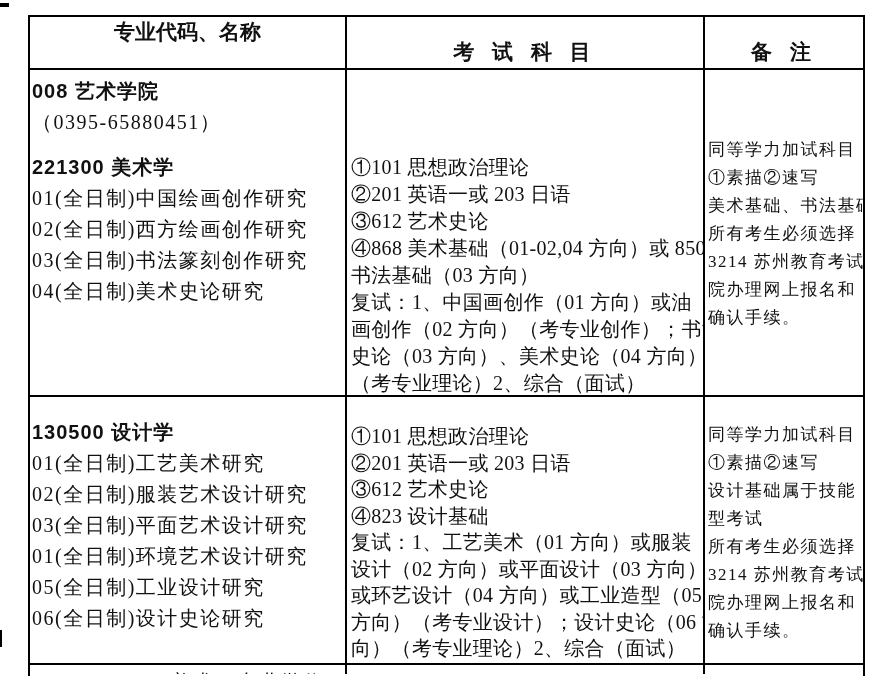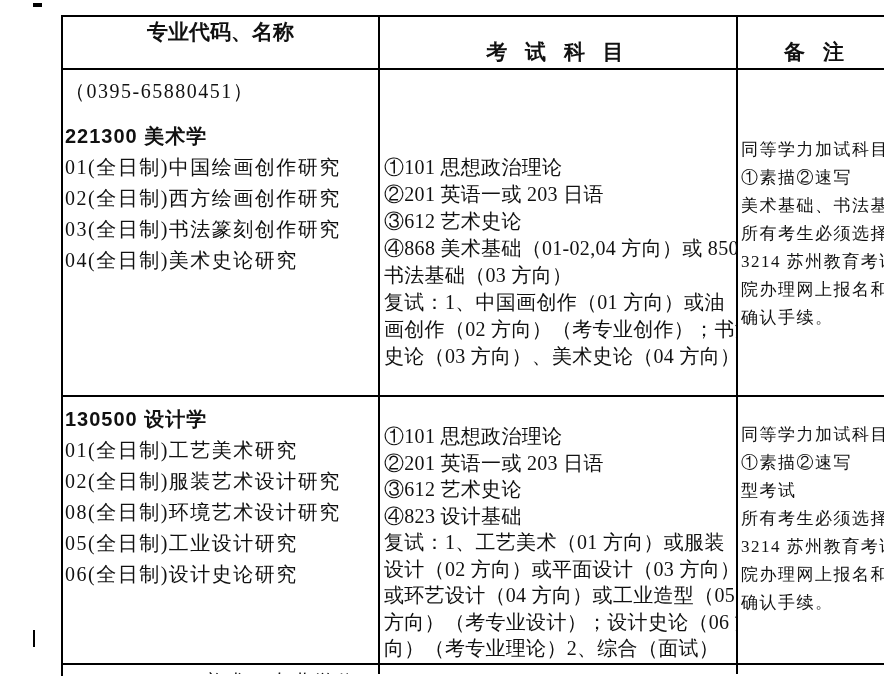--- a/index.html
+++ b/index.html
@@ -3,21 +3,21 @@
 <meta charset="utf-8">
 <style>
   html,body{
     margin:0;padding:0;
     width:884px;height:676px;
     background:#ffffff;
     overflow:hidden;
     font-family:"Liberation Serif","DejaVu Serif",serif;
     color:#111111;
   }
-  .page{position:relative;width:712px;height:676px;background:#ffffff;margin-left:33px;}
+  .page{position:relative;width:712px;height:676px;background:#ffffff;}
 
   
   .artifact-dash{position:absolute;left:0;top:3px;width:9px;height:4px;background:#000;}
   .artifact-edge{position:absolute;left:0;top:630px;width:2px;height:17px;background:#000;}
 
   
   .doc-table{
     position:absolute;left:28px;top:15px;
     width:837px;height:661px;
     box-sizing:border-box;
@@ -42,21 +42,21 @@
     font-family:"Liberation Sans","DejaVu Sans",sans-serif;
     font-weight:bold;font-size:21px;
     text-align:center;
   }
   .hcell .hline{line-height:24px;}
   .hcell.prog{padding-top:3px;}
   .hcell.subj,.hcell.note{padding-top:21px;letter-spacing:6px;}
 
   
   .prog-cell{padding:6px 0 0 2px;}
-  .prog-cell.r2{padding-top:7px;}
+  .prog-cell.r2{padding-top:20px;}
   .prog-line{
     font-size:20px;line-height:31px;white-space:nowrap;
     letter-spacing:1.5px;
   }
   .prog-line.sec{
     font-family:"Liberation Sans","DejaVu Sans",sans-serif;
     font-weight:bold;letter-spacing:1px;
   }
   .prog-spacer{height:14px;}
 
@@ -91,70 +91,74 @@
       <div class="hline">专业代码、名称</div>
     </div>
     <div class="cell hcell subj">
       <span>考 试 科 目</span>
     </div>
     <div class="cell hcell note last-col">
       <span>备 注</span>
     </div>
 
     <div class="cell prog-cell">
+      <div class="prog-line sec">008 艺术学院</div>
       <div class="prog-line">（0395-65880451）</div>
       <div class="prog-spacer"></div>
       <div class="prog-line sec">221300 美术学</div>
       <div class="prog-line">01(全日制)中国绘画创作研究</div>
       <div class="prog-line">02(全日制)西方绘画创作研究</div>
       <div class="prog-line">03(全日制)书法篆刻创作研究</div>
       <div class="prog-line">04(全日制)美术史论研究</div>
     </div>
     <div class="cell subj-cell">
       <div class="subj-line">①101 思想政治理论</div>
       <div class="subj-line">②201 英语一或 203 日语</div>
       <div class="subj-line">③612 艺术史论</div>
       <div class="subj-line">④868 美术基础（01-02,04 方向）或 850</div>
       <div class="subj-line">书法基础（03 方向）</div>
       <div class="subj-line">复试：1、中国画创作（01 方向）或油</div>
       <div class="subj-line">画创作（02 方向）（考专业创作）；书法</div>
       <div class="subj-line">史论（03 方向）、美术史论（04 方向）</div>
+      <div class="subj-line">（考专业理论）2、综合（面试）</div>
     </div>
     <div class="cell note-cell last-col">
       <div class="note-line">同等学力加试科目：</div>
       <div class="note-line">①素描②速写</div>
       <div class="note-line">美术基础、书法基础</div>
       <div class="note-line">所有考生必须选择</div>
       <div class="note-line">3214 苏州教育考试</div>
       <div class="note-line">院办理网上报名和</div>
       <div class="note-line">确认手续。</div>
     </div>
 
     <div class="cell prog-cell r2">
       <div class="prog-line sec">130500 设计学</div>
       <div class="prog-line">01(全日制)工艺美术研究</div>
       <div class="prog-line">02(全日制)服装艺术设计研究</div>
-      <div class="prog-line">08(全日制)环境艺术设计研究</div>
+      <div class="prog-line">03(全日制)平面艺术设计研究</div>
+      <div class="prog-line">01(全日制)环境艺术设计研究</div>
       <div class="prog-line">05(全日制)工业设计研究</div>
       <div class="prog-line">06(全日制)设计史论研究</div>
     </div>
     <div class="cell subj-cell r2">
       <div class="subj-line">①101 思想政治理论</div>
       <div class="subj-line">②201 英语一或 203 日语</div>
       <div class="subj-line">③612 艺术史论</div>
       <div class="subj-line">④823 设计基础</div>
       <div class="subj-line">复试：1、工艺美术（01 方向）或服装</div>
       <div class="subj-line">设计（02 方向）或平面设计（03 方向）</div>
       <div class="subj-line">或环艺设计（04 方向）或工业造型（05</div>
       <div class="subj-line">方向）（考专业设计）；设计史论（06 方</div>
       <div class="subj-line">向）（考专业理论）2、综合（面试）</div>
     </div>
     <div class="cell note-cell r2 last-col">
       <div class="note-line">同等学力加试科目：</div>
       <div class="note-line">①素描②速写</div>
+      <div class="note-line">设计基础属于技能</div>
       <div class="note-line">型考试</div>
       <div class="note-line">所有考生必须选择</div>
       <div class="note-line">3214 苏州教育考试</div>
       <div class="note-line">院办理网上报名和</div>
       <div class="note-line">确认手续。</div>
     </div>
 
     <div class="cell partial">
       <div class="partial-text">135107 美术（专业学位）</div>
     </div>

